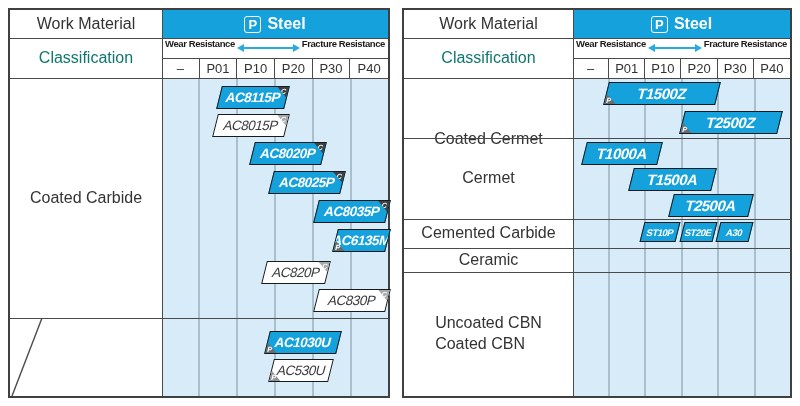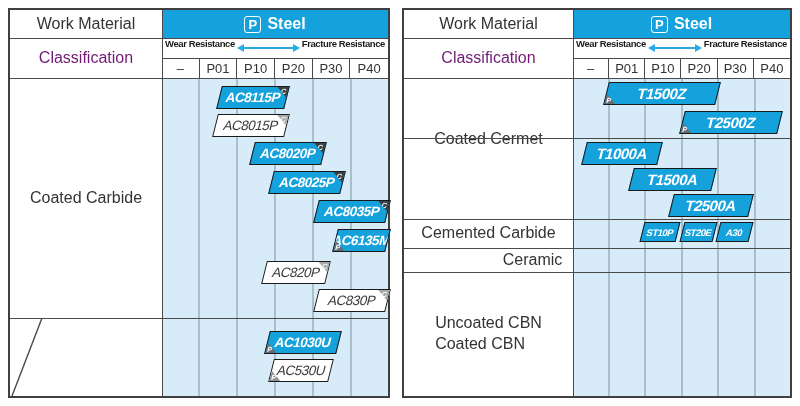--- a/index.html
+++ b/index.html
@@ -9,21 +9,21 @@
 
   .table{position:absolute;border:2px solid #404040;background:#fff;box-sizing:border-box;}
 
   .hcell{position:absolute;top:0;height:28px;display:flex;align-items:center;justify-content:center;}
   .hcell.label{left:0;width:var(--label-w);font-size:16px;color:#333;}
   .hcell.mat{left:var(--label-w);right:0;background:#14a1dc;color:#fff;font-weight:bold;font-size:16px;}
   .pbox{display:inline-flex;align-items:center;justify-content:center;width:17px;height:17px;
         border:1.5px solid #fff;border-radius:3px;font-size:13px;font-weight:bold;margin-right:6px;box-sizing:border-box;}
 
   .ccell{position:absolute;left:0;top:28px;width:var(--label-w);height:40px;
-         display:flex;align-items:center;justify-content:center;font-size:16px;color:#701a75;}
+         display:flex;align-items:center;justify-content:center;font-size:16px;color:#0f766e;}
 
   .wear{position:absolute;left:var(--label-w);right:0;top:28px;height:20px;
         display:flex;padding:0 3px;box-sizing:border-box;}
   .wear .wlbl{font-size:9.5px;font-weight:bold;color:#1a1a1a;letter-spacing:-0.4px;white-space:nowrap;}
   .arr{flex:1;display:flex;align-items:center;margin:0 2px;min-width:20px;}
   .arr .line{flex:1;height:2.5px;background:#29abe2;}
   .arr .tri-l{width:0;height:0;border-top:4.5px solid transparent;border-bottom:4.5px solid transparent;border-right:7px solid #29abe2;}
   .arr .tri-r{width:0;height:0;border-top:4.5px solid transparent;border-bottom:4.5px solid transparent;border-left:7px solid #29abe2;}
 
   .colhead{position:absolute;display:flex;align-items:center;justify-content:center;
@@ -180,26 +180,29 @@
         <div class="stripe"></div>
         <div class="stripe"></div>
         <div class="stripe"></div>
         <div class="stripe"></div>
         <div class="stripe"></div>
       </div>
       <div class="rowlabel" style="left: 0px; top: 68px; width: 169px; height: 60px; margin-top: 31px;">
         <span>Coated Cermet</span>
       </div>
       <div class="hline" style="left: 0px; top: 128px; width: 386px;"></div>
+      <div class="rowlabel" style="left: 0px; top: 128px; width: 169px; height: 81px;">
+        <span>Cermet</span>
+      </div>
       <div class="hline" style="left: 0px; top: 209px; width: 386px;"></div>
       <div class="rowlabel" style="left: 0px; top: 209px; width: 169px; height: 29px;">
         <span>Cemented Carbide</span>
       </div>
       <div class="hline" style="left: 0px; top: 238px; width: 386px;"></div>
-      <div class="rowlabel" style="left: 0px; top: 238px; width: 169px; height: 24px; padding-left: 44px;">
+      <div class="rowlabel" style="left: 0px; top: 238px; width: 169px; height: 24px;">
         <span>Ceramic</span>
       </div>
       <div class="hline" style="left: 0px; top: 262px; width: 386px;"></div>
       <div class="rowlabel" style="left: 0px; top: 262px; width: 169px; height: 124px;">
         <span>Uncoated CBN
 Coated CBN</span>
       </div>
       <div class="vline" style="left: 169px; top: 0px; height: 386px;"></div>
       <div class="tag blue lg" style="left: 201.55px; top: 72px; width: 112.117px; height: 23px;">
         <span class="tlbl">T1500Z</span>

